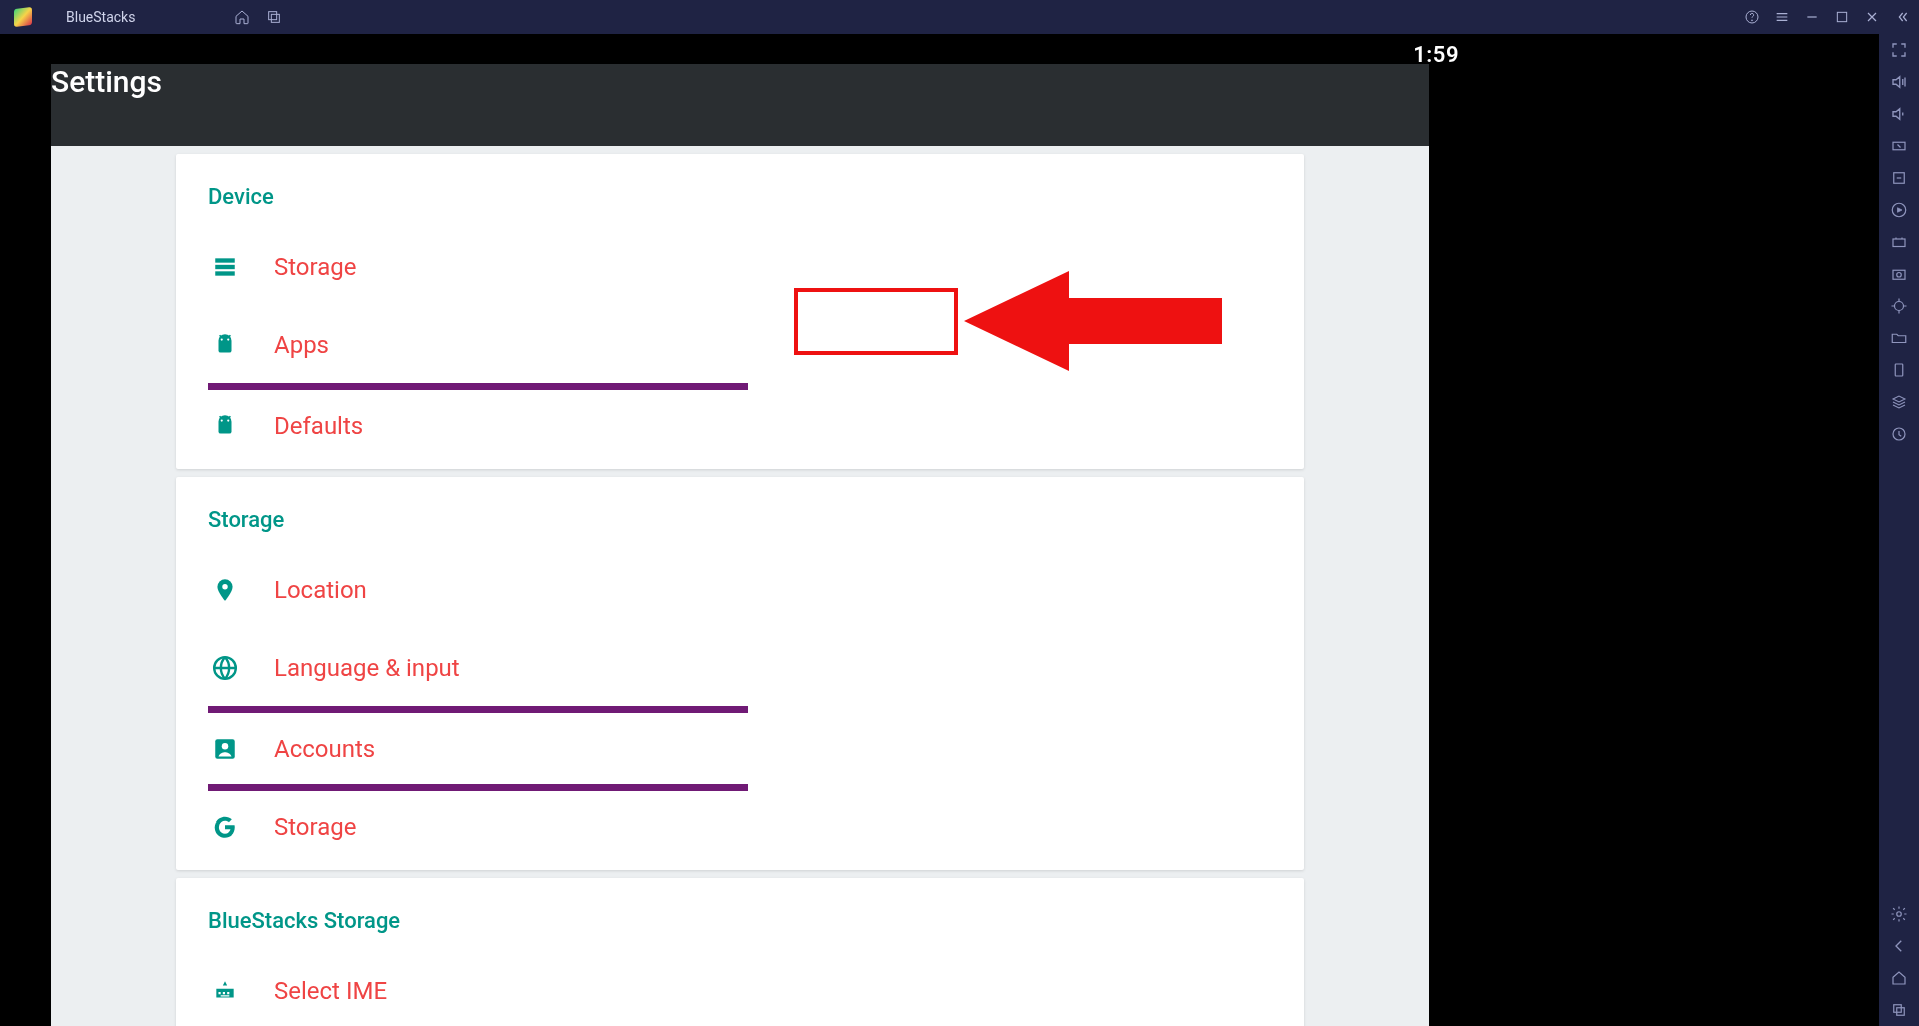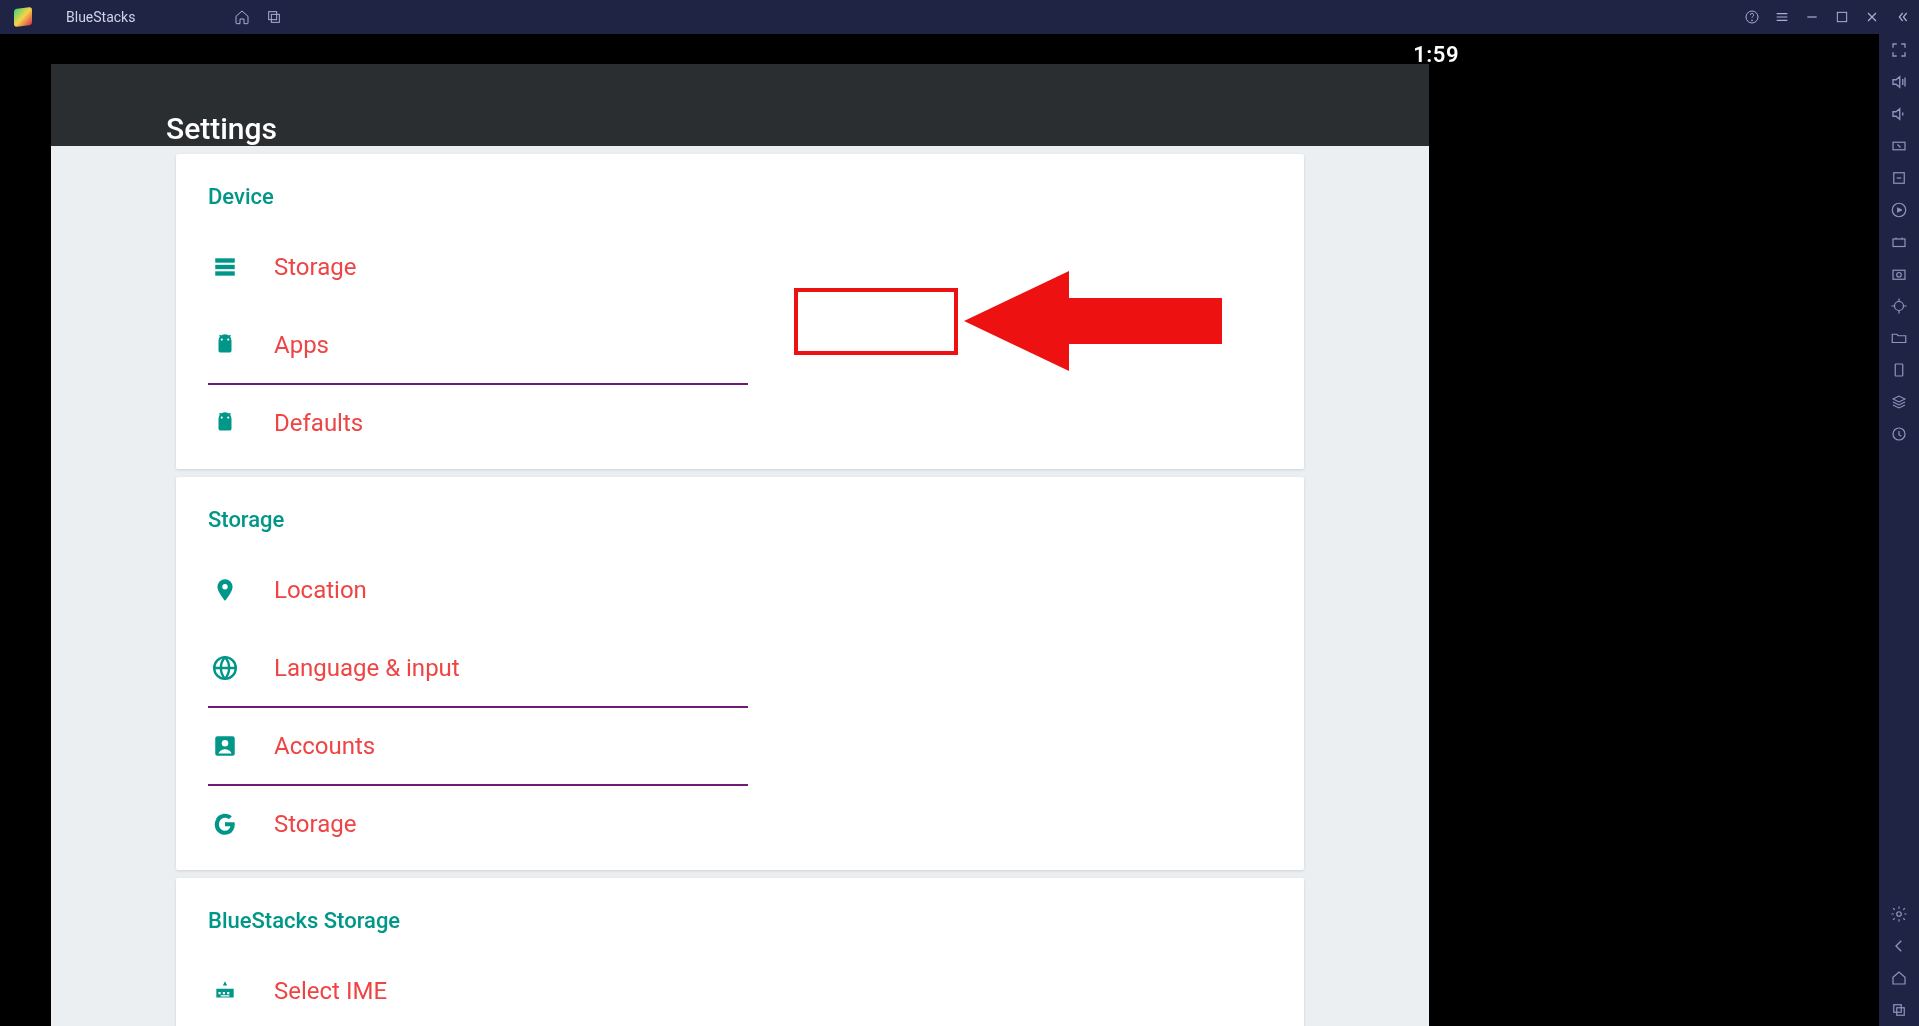--- a/index.html
+++ b/index.html
@@ -15,29 +15,29 @@
 .titlebar .right-btns { margin-left:auto; display:flex; gap:4px; padding-right:4px; }
 
 
 .viewport { position:absolute; left:0; top:34px; width:1479px; height:768px; background:#000; }
 
 
 .statusbar { position:absolute; right:20px; top:8px; color:#fff; font-size:22px; font-weight:600; letter-spacing:.5px; }
 
 
 .android { position:absolute; left:51px; top:30px; width:1378px; height:962px; background:#eceff1; }
-.android-header { height:82px; background:#2a2e31; display:flex; align-items:flex-end; padding-left:115px; }
+.android-header { height:82px; background:#2a2e31; display:flex; align-items:flex-start; }
 .android-header h1 { color:#fff; font-size:30px; font-weight:500; }
 
 .cards { padding:0 125px; }
 .card { background:#fff; margin-top:8px; border-radius:2px; box-shadow:0 1px 3px rgba(0,0,0,.12); padding:30px 32px 8px; }
 .card .section-title { color:#009688; font-size:22px; font-weight:500; margin-bottom:18px; }
 .grid { display:flex; flex-wrap:wrap; }
 .item { width:540px; height:78px; display:flex; align-items:center; cursor:pointer; border-top:1px solid transparent; }
-.item:not(:nth-child(-n+2)) { border-top:2px solid #701a75; }
+.item:not(:nth-child(-n+2)) { border-top:7px solid #701a75; }
 .item .ic { width:30px; height:30px; display:flex; align-items:center; justify-content:center; color:#009688; margin-left:2px; }
 .item .ic svg { width:26px; height:26px; fill:#009688; }
 .item .lbl { margin-left:34px; font-size:24px; color:#ef4444; }
 
 
 .highlight-box { position:absolute; border:4px solid #e11; pointer-events:none; }
 .red-arrow { position:absolute; pointer-events:none; }
 
 
 .sidebar { position:absolute; right:0; top:34px; width:40px; height:992px; background:#1f2344; display:flex; flex-direction:column; align-items:center; }

